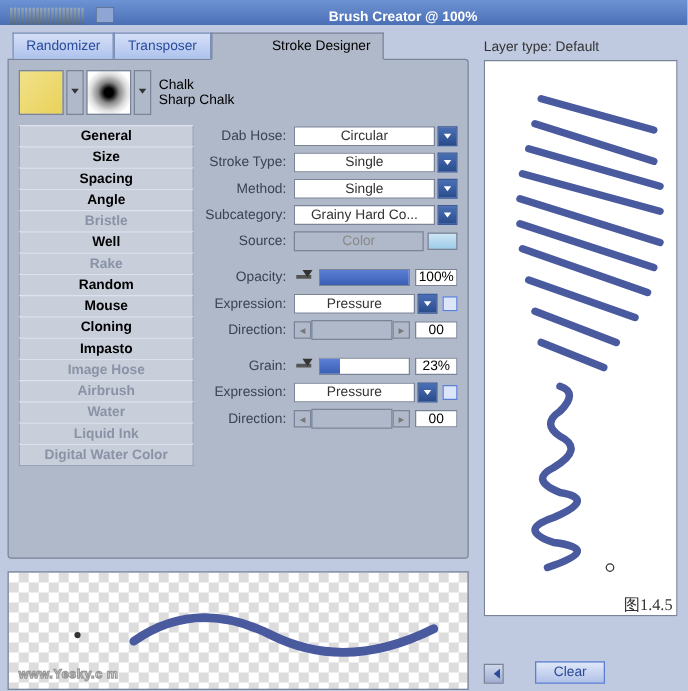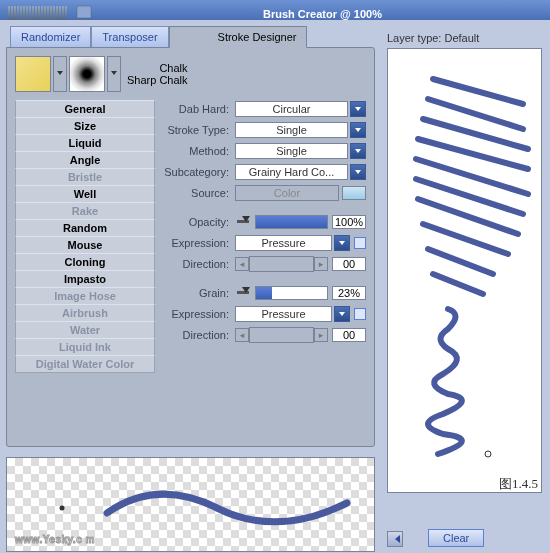--- a/index.html
+++ b/index.html
@@ -15,21 +15,21 @@
 .tab{padding:4px 10px;background:#b0b9c9;border:1px solid #7a8499;border-bottom:none;cursor:pointer;margin-right:0;}
 .tab.bluetab{background:linear-gradient(to bottom,#d5e0f8,#aec2ec);color:#2a4b9b;border-color:#7a8fb8;}
 .tab.active{background:#b0b9c9;border-bottom:1px solid #b0b9c9;margin-bottom:-1px;padding-left:48px;}
 .panel{background:#b0b9c9;border:1px solid #7a8499;border-radius:0 3px 3px 3px;padding:8px;height:400px;}
 .brushrow{display:flex;align-items:center;gap:2px;margin-bottom:8px;}
 .swatch{width:36px;height:36px;background:#fff;border:1px solid #7a8499;display:flex;align-items:center;justify-content:center;}
 .swatch.yellow{background:linear-gradient(135deg,#f2e28a,#e8d15a);position:relative;}
 .swatch.dot{background:radial-gradient(circle,#000 0%,#000 15%,#888 35%,#ddd 60%,#fff 80%);}
 .dropdn{width:14px;height:36px;background:#b0b9c9;border:1px solid #7a8499;display:flex;align-items:center;justify-content:center;}
 .dropdn::after{content:"";border:3px solid transparent;border-top:4px solid #333;}
-.brushnames{margin-left:4px;text-align:right;}
+.brushnames{margin-left:4px;}
 .cols{display:flex;gap:8px;}
 .catlist{width:140px;text-align:center;}
 .catitem{padding:2px 6px;background:#c8cfdb;border:1px solid #9aa3b5;border-top:1px solid #dde3ee;margin-bottom:-1px;cursor:pointer;}
 .catitem.dim{color:#8a93a5;font-weight:bold;}
 .catitem.bold{font-weight:bold;color:#000;}
 .props{flex:1;}
 .prow{display:flex;align-items:center;margin-bottom:3px;height:18px;}
 .plabel{width:72px;text-align:right;padding-right:6px;color:#3a4255;}
 .pfield{flex:1;height:16px;background:#fff;border:1px solid #7a8499;display:flex;align-items:center;justify-content:center;color:#333;position:relative;}
 .pfield.disabled{background:#b0b9c9;color:#888;}
@@ -103,39 +103,39 @@
         <div class="dropdn"></div>
         <div class="brushnames">
           <div>Chalk</div>
           <div>Sharp Chalk</div>
         </div>
       </div>
       <div class="cols">
         <div class="catlist" id="catlist">
             <div class="catitem bold">General</div>
             <div class="catitem bold">Size</div>
-            <div class="catitem bold">Liquid</div>
+            <div class="catitem bold">Spacing</div>
             <div class="catitem bold">Angle</div>
             <div class="catitem dim">Bristle</div>
             <div class="catitem bold">Well</div>
             <div class="catitem dim">Rake</div>
             <div class="catitem bold">Random</div>
             <div class="catitem bold">Mouse</div>
             <div class="catitem bold">Cloning</div>
             <div class="catitem bold">Impasto</div>
             <div class="catitem dim">Image Hose</div>
             <div class="catitem dim">Airbrush</div>
             <div class="catitem dim">Water</div>
             <div class="catitem dim">Liquid Ink</div>
             <div class="catitem dim">Digital Water Color</div>
           </div>
         <div class="props">
 
           <div class="prow">
-              <div class="plabel">Dab Hard:</div>
+              <div class="plabel">Dab Hose:</div>
               <div class="pfield">Circular</div>
               <div class="parrow"></div>
             </div>
           <div class="prow">
               <div class="plabel">Stroke Type:</div>
               <div class="pfield">Single</div>
               <div class="parrow"></div>
             </div>
           <div class="prow">
               <div class="plabel">Method:</div>

